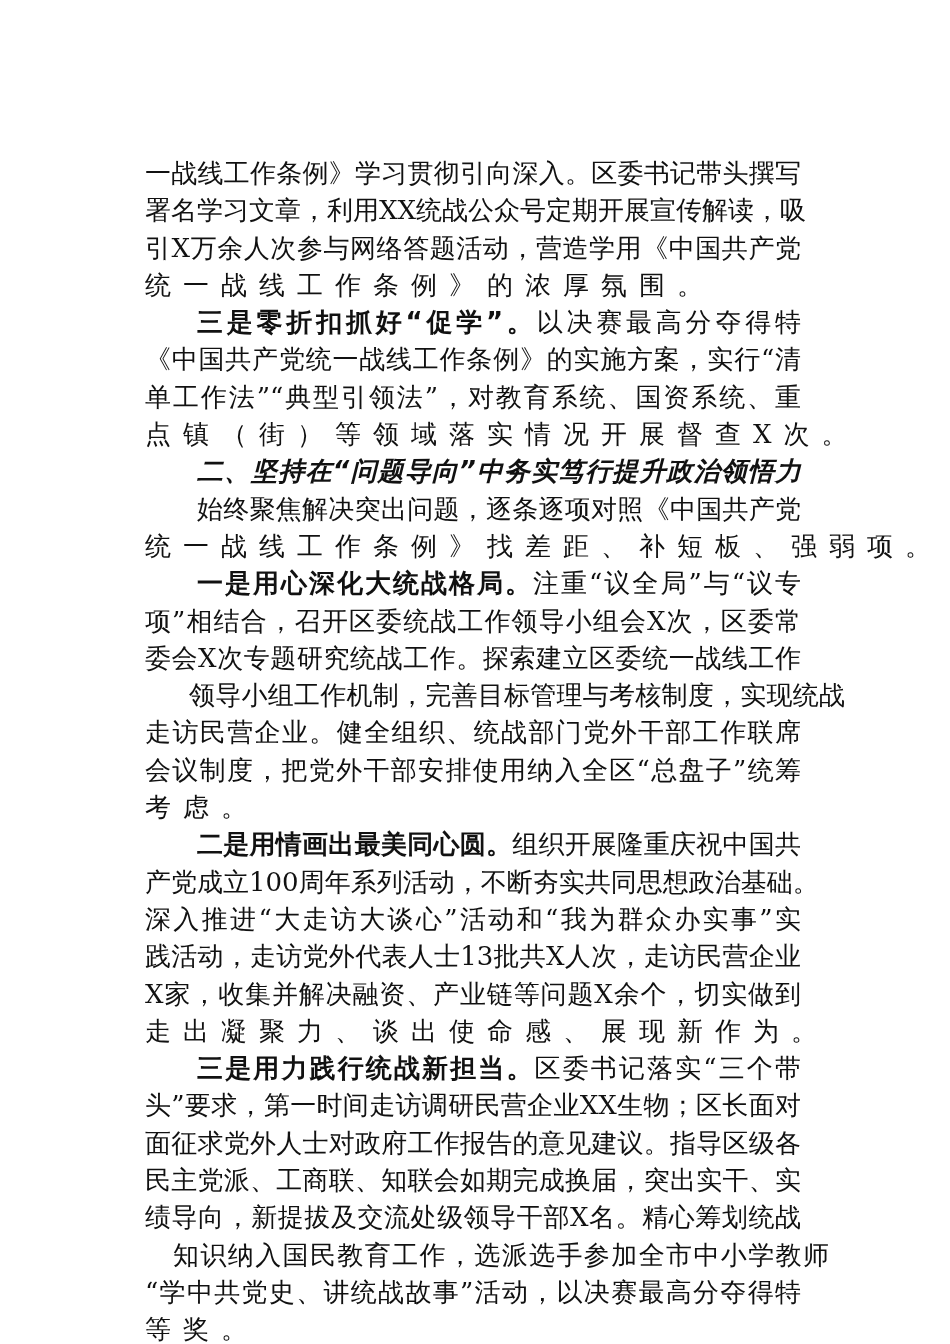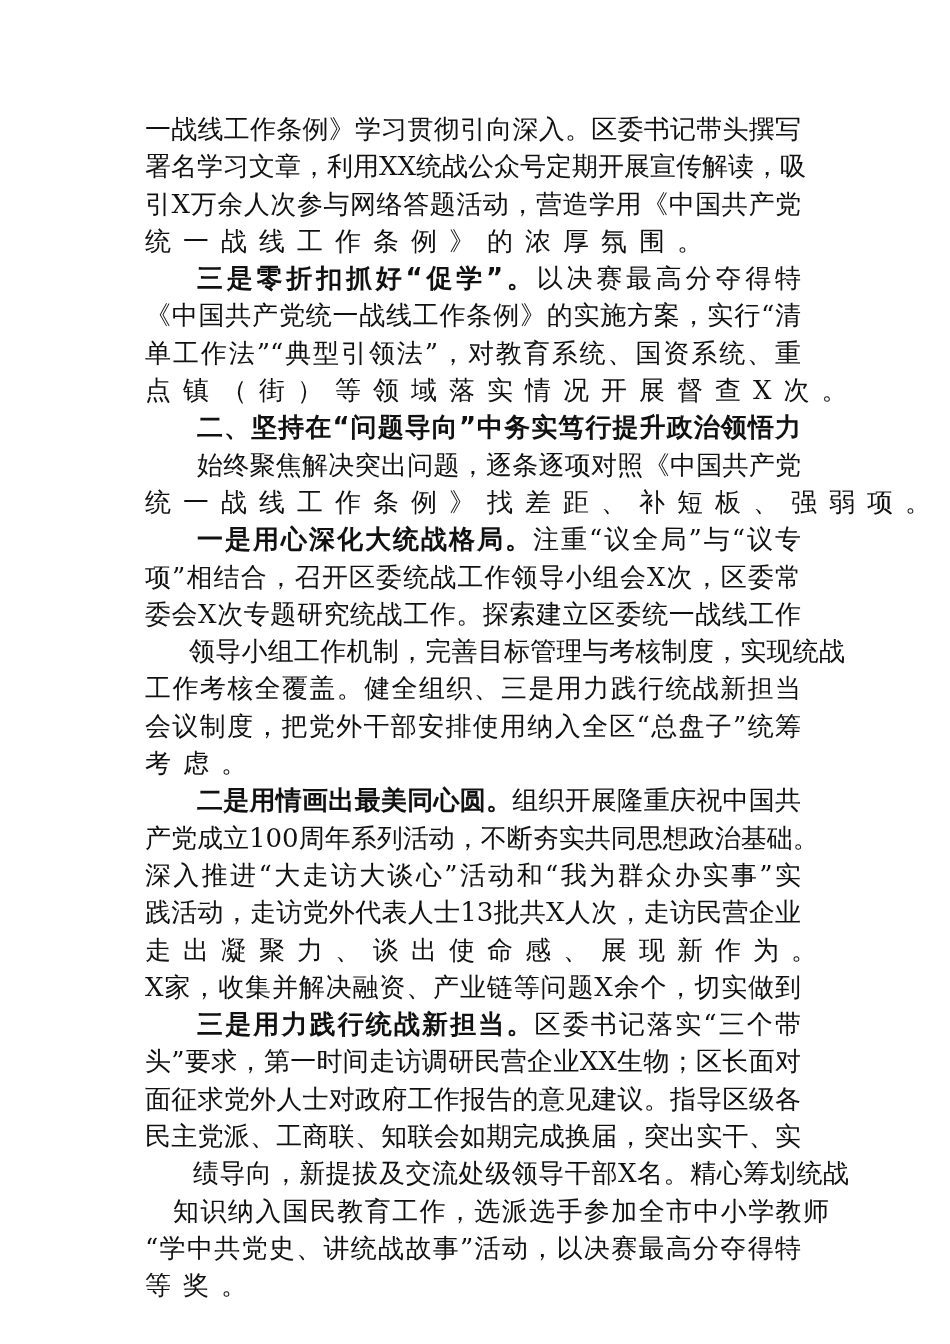--- a/index.html
+++ b/index.html
@@ -20,52 +20,52 @@
   .line.last { text-align-last:left; letter-spacing:12px; }
   .line.indent { padding-left:52px; width:604px; }
   .bold { font-weight:bold; font-family:"DejaVu Sans", "Liberation Sans", sans-serif; }
   .heading { font-family:"DejaVu Sans", "Liberation Sans", sans-serif; font-weight:bold; }
 </style>
 </head>
 <body>
 
 <div class="page">
 
-  <div class="line" style="letter-spacing: 0px;">一战线工作条例》学习贯彻引向深入。区委书记带头撰写</div>
+  <div class="line" style="letter-spacing: 0px; margin-top: 44px;">一战线工作条例》学习贯彻引向深入。区委书记带头撰写</div>
   <div class="line" style="letter-spacing: 0px;">署名学习文章，利用XX统战公众号定期开展宣传解读，吸</div>
   <div class="line" style="letter-spacing: 0px;">引X万余人次参与网络答题活动，营造学用《中国共产党</div>
   <div class="line last">统一战线工作条例》的浓厚氛围。</div>
 
   <div class="line indent" style="letter-spacing: 0px;"><span class="bold">三是零折扣抓好“促学”。</span><span>以决赛最高分夺得特</span></div>
   <div class="line" style="letter-spacing: 0px;">《中国共产党统一战线工作条例》的实施方案，实行“清</div>
   <div class="line" style="letter-spacing: 0px;">单工作法”“典型引领法”，对教育系统、国资系统、重</div>
   <div class="line last">点镇（街）等领域落实情况开展督查X次。</div>
 
-  <div class="line indent heading" style="letter-spacing: 0px;">二、坚持在“问题导向”中务实笃行提升政治领悟力</div>
+  <div class="line indent heading" style="letter-spacing: 0px; font-style: italic;">二、坚持在“问题导向”中务实笃行提升政治领悟力</div>
 
   <div class="line indent" style="letter-spacing: 0px;">始终聚焦解决突出问题，逐条逐项对照《中国共产党</div>
   <div class="line last">统一战线工作条例》找差距、补短板、强弱项。</div>
 
   <div class="line indent" style="letter-spacing: 0px;"><span class="bold">一是用心深化大统战格局。</span><span>注重“议全局”与“议专</span></div>
   <div class="line" style="letter-spacing: 0px;">项”相结合，召开区委统战工作领导小组会X次，区委常</div>
   <div class="line" style="letter-spacing: 0px;">委会X次专题研究统战工作。探索建立区委统一战线工作</div>
   <div class="line" style="letter-spacing: 0px; margin-left: 44px;">领导小组工作机制，完善目标管理与考核制度，实现统战</div>
-  <div class="line" style="letter-spacing: 0px;">工作考核全覆盖。健全组织、三是用力践行统战新担当</div>
+  <div class="line" style="letter-spacing: 0px;">走访民营企业。健全组织、统战部门党外干部工作联席</div>
   <div class="line" style="letter-spacing: 0px;">会议制度，把党外干部安排使用纳入全区“总盘子”统筹</div>
   <div class="line last">考虑。</div>
 
   <div class="line indent" style="letter-spacing: 0px;"><span class="bold">二是用情画出最美同心圆。</span><span>组织开展隆重庆祝中国共</span></div>
   <div class="line" style="letter-spacing: 0px;">产党成立100周年系列活动，不断夯实共同思想政治基础。</div>
   <div class="line" style="letter-spacing: 0px;">深入推进“大走访大谈心”活动和“我为群众办实事”实</div>
   <div class="line" style="letter-spacing: 0px;">践活动，走访党外代表人士13批共X人次，走访民营企业</div>
+  <div class="line" style="letter-spacing: 0px;">X家，收集并解决融资、产业链等问题X余个，切实做到</div>
   <div class="line last">走出凝聚力、谈出使命感、展现新作为。</div>
-  <div class="line" style="letter-spacing: 0px;">X家，收集并解决融资、产业链等问题X余个，切实做到</div>
 
   <div class="line indent" style="letter-spacing: 0px;"><span class="bold">三是用力践行统战新担当。</span><span>区委书记落实“三个带</span></div>
   <div class="line" style="letter-spacing: 0px;">头”要求，第一时间走访调研民营企业XX生物；区长面对</div>
   <div class="line" style="letter-spacing: 0px;">面征求党外人士对政府工作报告的意见建议。指导区级各</div>
   <div class="line" style="letter-spacing: 0px;">民主党派、工商联、知联会如期完成换届，突出实干、实</div>
-  <div class="line" style="letter-spacing: 0px; margin-left: 48px;">绩导向，新提拔及交流处级领导干部X名。精心筹划统战</div>
+  <div class="line" style="letter-spacing: 0px;">绩导向，新提拔及交流处级领导干部X名。精心筹划统战</div>
   <div class="line" style="letter-spacing: 0px; margin-left: 28px;">知识纳入国民教育工作，选派选手参加全市中小学教师</div>
   <div class="line" style="letter-spacing: 0px;">“学中共党史、讲统战故事”活动，以决赛最高分夺得特</div>
   <div class="line last">等奖。</div>
 
 </div>
 
 </body></html>

